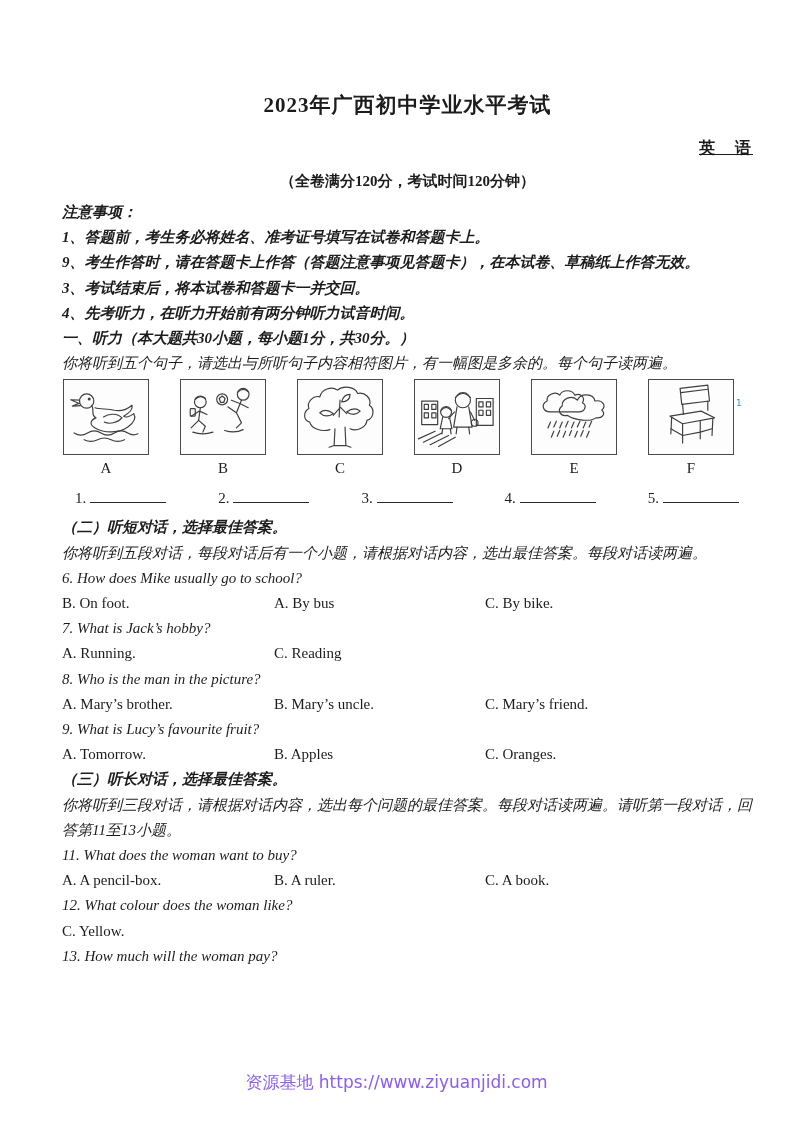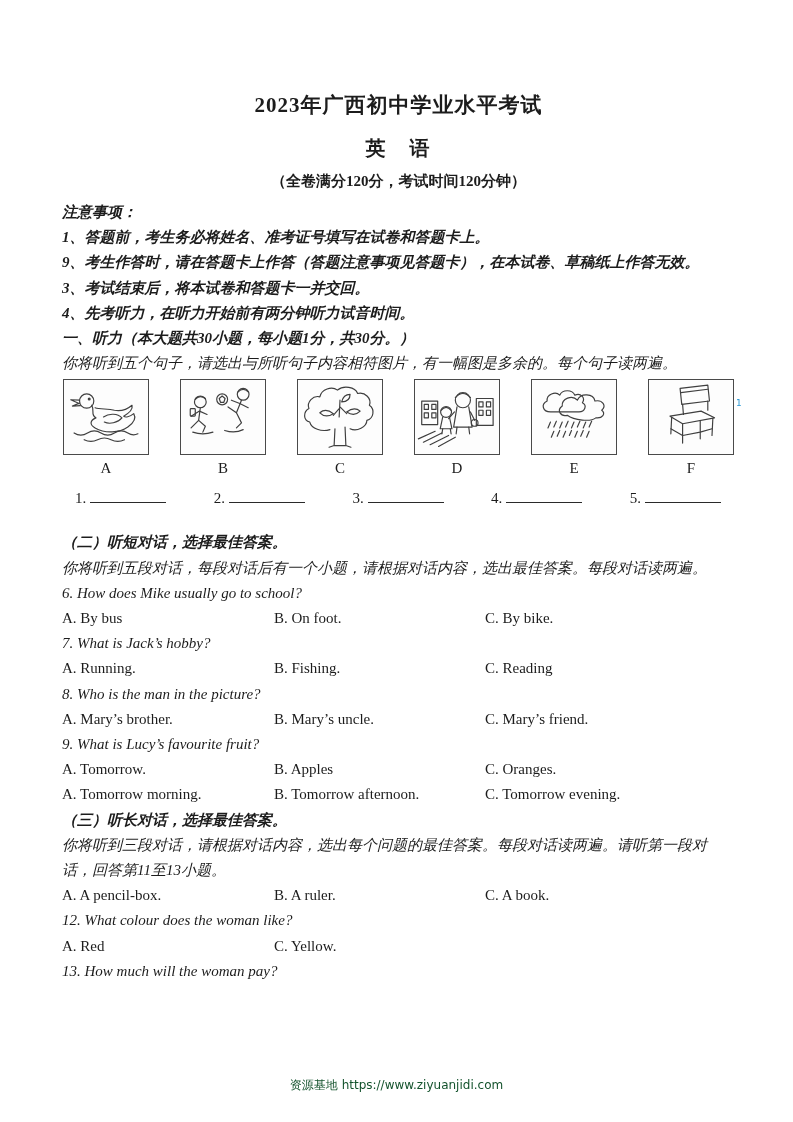--- a/index.html
+++ b/index.html
@@ -3,39 +3,40 @@
 <meta charset="utf-8">
 <style>
   html, body { margin: 0; padding: 0; background: #ffffff; }
   .page {
     position: relative;
     width: 793px;
     height: 1122px;
     margin: 0 auto;
     background: #ffffff;
     box-sizing: border-box;
-    padding: 90px 58px 0 62px;
+    padding: 90px 40px 0 62px;
     font-family: "Liberation Serif", "DejaVu Serif", serif;
     color: #1c1c1c;
     overflow: hidden;
   }
   .title {
     text-align: center;
     font-size: 21px;
     font-weight: 700;
     line-height: 30px;
     letter-spacing: 1px;
   }
   .subject {
-    text-align: center;
-    font-size: 20px;
+    text-align: right;
+    font-size: 16px;
     font-weight: 700;
     line-height: 28px;
     margin-top: 14px;
     letter-spacing: 2px;
+    text-decoration: underline;
   }
   .exam-info {
     text-align: center;
     font-size: 15px;
     font-weight: 700;
     line-height: 22px;
     margin-top: 8px;
   }
   .tline { font-size: 15px; line-height: 25.2px; font-style: italic; }
   .bold { font-weight: 700; }
@@ -75,23 +76,23 @@
     display: grid;
     grid-template-columns: 212px 211px 1fr;
     font-size: 15px;
     line-height: 25.2px;
   }
   .footer {
     position: absolute;
     left: 0; right: 0;
     bottom: 28px;
     text-align: center;
-    color: #14532d;
+    color: #8b5cf6;
     font-family: "DejaVu Sans", "Liberation Sans", sans-serif;
-    font-size: 12px;
+    font-size: 17px;
   }
   .page-mark {
     position: absolute;
     left: 736px;
     top: 398px;
     color: #2e9bd6;
     font-size: 9px;
     font-family: "DejaVu Sans", sans-serif;
   }
   svg .ln { fill: none; stroke: #3f3f3f; stroke-width: 1.4; stroke-linecap: round; stroke-linejoin: round; }
@@ -235,64 +236,58 @@
   </div>
 
   <div class="blanks-row">
     <span><span>1.</span><span class="blank-line"></span></span>
     <span><span>2.</span><span class="blank-line"></span></span>
     <span><span>3.</span><span class="blank-line"></span></span>
     <span><span>4.</span><span class="blank-line"></span></span>
     <span><span>5.</span><span class="blank-line"></span></span>
   </div>
 
-  <div class="tline bold" style="margin-top:20px">（二）听短对话，选择最佳答案。</div>
+  <div class="tline bold" style="margin-top:5px">（二）听短对话，选择最佳答案。</div>
   <div class="tline">你将听到五段对话，每段对话后有一个小题，请根据对话内容，选出最佳答案。每段对话读两遍。</div>
 
   <div class="tline">6. How does Mike usually go to school?</div>
   <div class="opts">
+    <span>B. On foot.</span>
     <span>A. By bus</span>
-    <span>B. On foot.</span>
     <span>C. By bike.</span>
   </div>
   <div class="tline">7. What is Jack’s hobby?</div>
   <div class="opts">
     <span>A. Running.</span>
-    <span>B. Fishing.</span>
     <span>C. Reading</span>
   </div>
   <div class="tline">8. Who is the man in the picture?</div>
   <div class="opts">
     <span>A. Mary’s brother.</span>
     <span>B. Mary’s uncle.</span>
     <span>C. Mary’s friend.</span>
   </div>
   <div class="tline">9. What is Lucy’s favourite fruit?</div>
   <div class="opts">
     <span>A. Tomorrow.</span>
     <span>B. Apples</span>
     <span>C. Oranges.</span>
   </div>
-  <div class="opts">
-    <span>A. Tomorrow morning.</span>
-    <span>B. Tomorrow afternoon.</span>
-    <span>C. Tomorrow evening.</span>
-  </div>
 
   <div class="tline bold">（三）听长对话，选择最佳答案。</div>
   <div class="tline">你将听到三段对话，请根据对话内容，选出每个问题的最佳答案。每段对话读两遍。请听第一段对话，回答第11至13小题。</div>
 
+  <div class="tline">11. What does the woman want to buy?</div>
   <div class="opts">
     <span>A. A pencil-box.</span>
     <span>B. A ruler.</span>
     <span>C. A book.</span>
   </div>
   <div class="tline">12. What colour does the woman like?</div>
   <div class="opts">
-    <span>A. Red</span>
     <span>C. Yellow.</span>
   </div>
   <div class="tline">13. How much will the woman pay?</div>
 
   <div class="page-mark">1</div>
 
   <div class="footer">资源基地 https://www.ziyuanjidi.com</div>
 
 </div>
 

